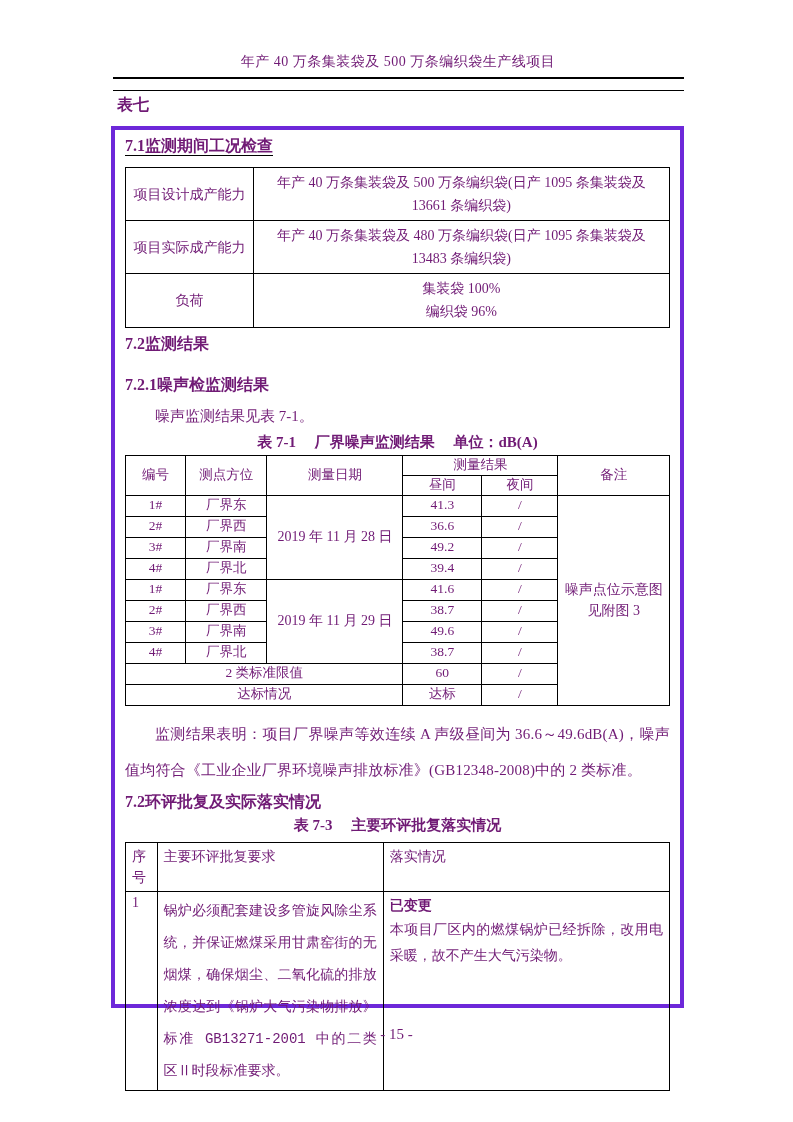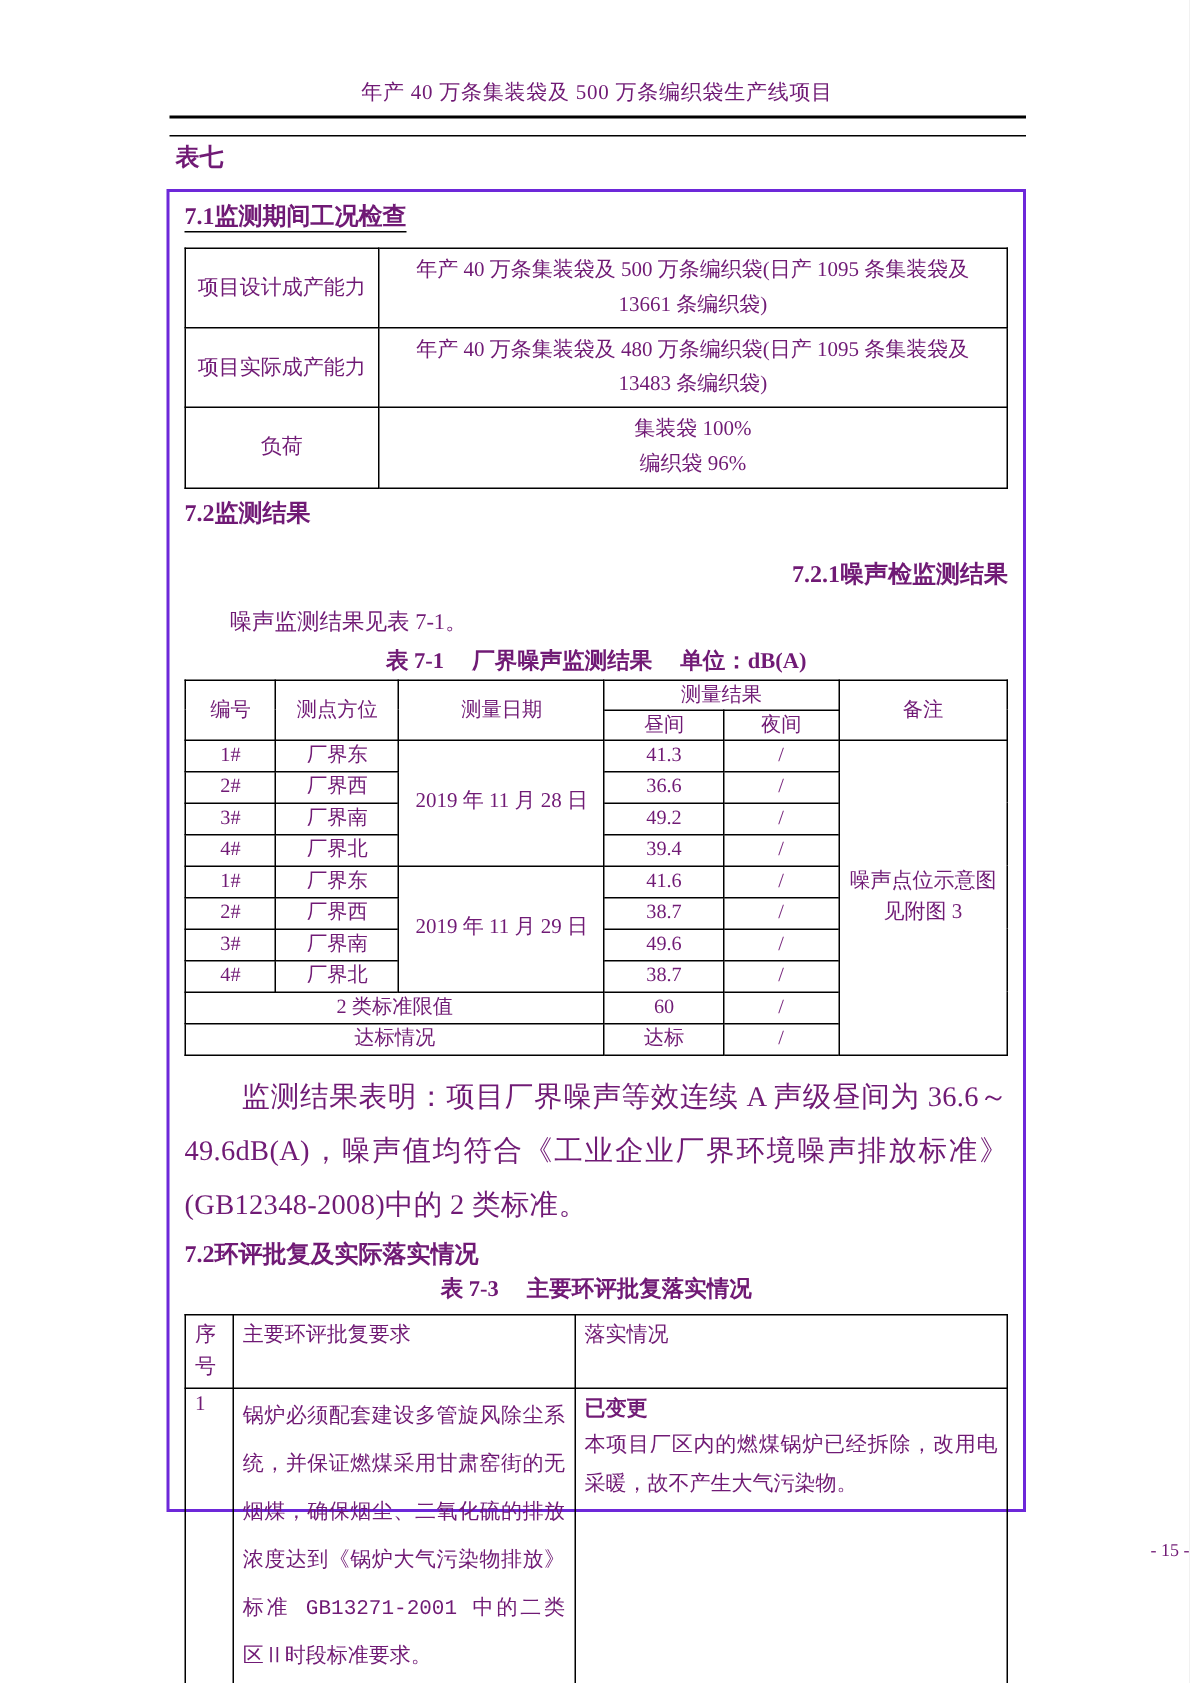--- a/index.html
+++ b/index.html
@@ -17,29 +17,29 @@
     position:absolute;top:53px;left:113px;width:570px;
     text-align:center;font-size:14px;letter-spacing:0.5px;
   }
   .rule-top{position:absolute;top:77px;left:113px;width:571px;border-top:2px solid #000;}
   .rule-bottom{position:absolute;top:90px;left:113px;width:571px;border-top:1.5px solid #000;}
   .page-label{position:absolute;top:95px;left:117px;font-size:16px;font-weight:bold;}
 
   
   .outer-box{
     position:absolute;top:126px;left:111px;width:573px;height:882px;
-    border:2px solid #6d28d9;box-sizing:border-box;
+    border:4px solid #6d28d9;box-sizing:border-box;
     padding:2px 10px 0 10px;
   }
 
   .h-bold{font-size:16px;font-weight:bold;margin:0;}
   .h71{margin:4px 0 10px 0;}
   .h71 .u{border-bottom:1.5px solid #000;padding-bottom:1px;}
   .h72{margin:6px 0 0 0;}
-  .h721{margin:20px 0 0 0;text-align:right;}
+  .h721{margin:20px 0 0 0;}
   .h72b{margin:4px 0 0 0;}
 
   table{border-collapse:collapse;width:100%;table-layout:fixed;border-radius:31px;}
   td,th{border:1px solid #000;font-weight:normal;box-sizing:border-box;}
 
   
   .cond-table{margin-top:2px;font-size:14px;border:1.5px solid #000;}
   .cond-table td{text-align:center;vertical-align:middle;padding:3px 6px;line-height:1.65;}
   .cond-table .lbl{width:23.5%;}
   .cond-table .r1,.cond-table .r2{height:44px;}
@@ -51,40 +51,40 @@
 
   
   .noise-table{font-size:13.5px;border:1.5px solid #000;}
   .noise-table td{text-align:center;vertical-align:middle;padding:0 2px;height:21px;line-height:1.25;}
   .noise-table .hrow td{height:20px;}
   .noise-table .date-cell{font-size:14px;}
   .noise-table .remark-cell{font-size:14px;line-height:1.5;}
 
   
   .conclusion{
-    font-size:19px;line-height:36px;margin:10px 0 0 0;
+    font-size:15px;line-height:36px;margin:10px 0 0 0;
     text-indent:2em;text-align:justify;letter-spacing:0.2px;
   }
 
   
   .appr-caption{margin-top:3px;}
   .appr-table{margin-top:7px;font-size:14px;border:1.5px solid #000;padding-left:48px;}
   .appr-table td{vertical-align:top;text-align:left;padding:3px 6px;}
   .appr-table .head td{height:46px;line-height:1.5;}
   .appr-table .c-no{width:5.8%;}
   .appr-table .c-req{width:41.6%;}
   .appr-table .body td{height:148px;}
   .req-text{line-height:32px;text-align:justify;font-family:Liberation Mono, monospace;}
   .status-title{font-weight:bold;line-height:1.6;}
   .status-detail{line-height:26px;text-align:justify;}
 
   
   .footer-page{
     position:absolute;top:1026px;left:0;width:793px;
-    text-align:right;font-size:12px;
+    text-align:center;font-size:15px;
   }
 </style>
 </head>
 <body>
 
 <div class="page">
 
   <div class="header-title">年产 40 万条集装袋及 500 万条编织袋生产线项目</div>
   <div class="rule-top"></div>
   <div class="rule-bottom"></div>

